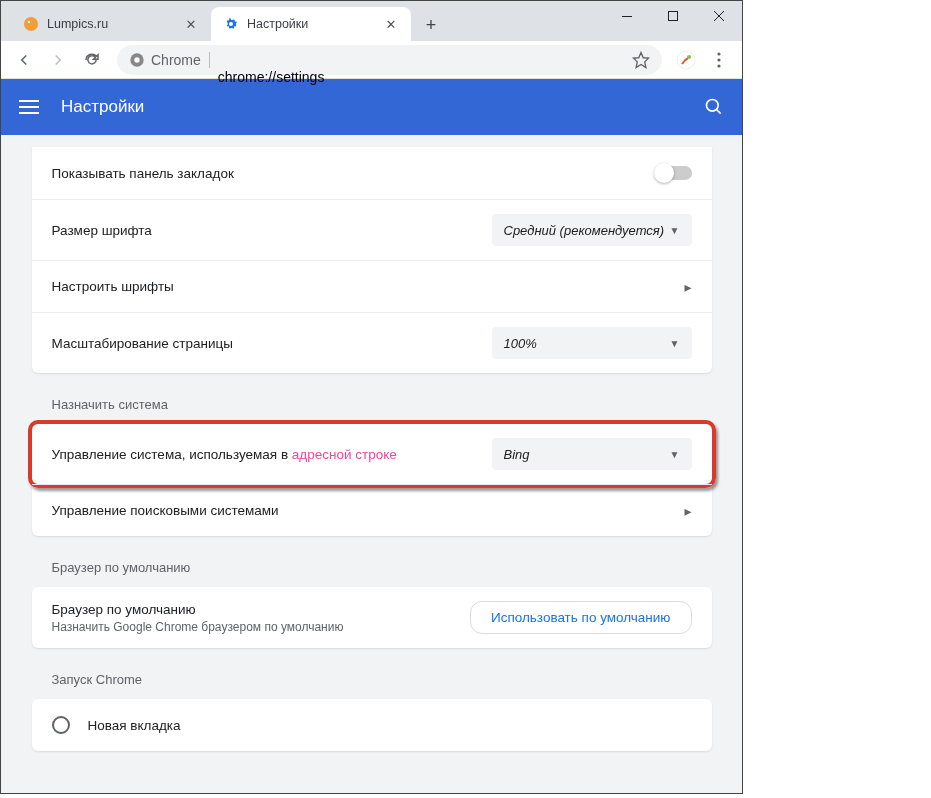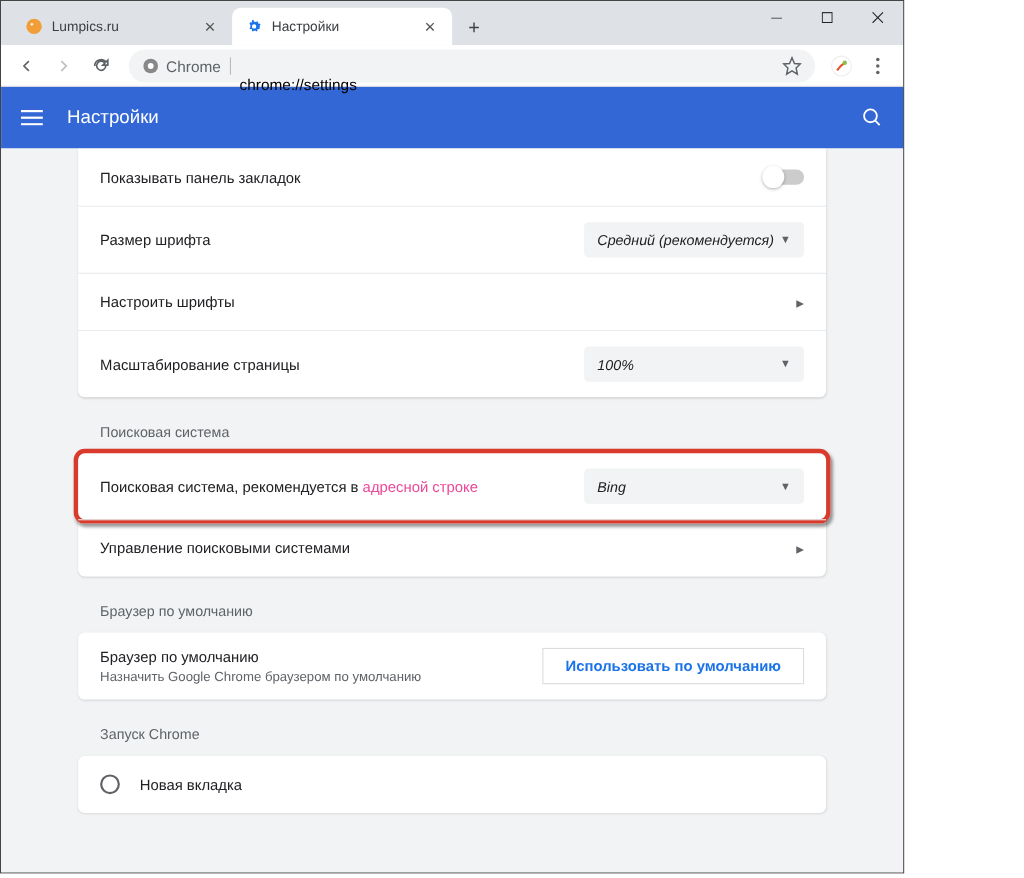--- a/index.html
+++ b/index.html
@@ -1,17 +1,17 @@
 <!DOCTYPE html>
 <html><head>
 <meta charset="utf-8">
 <style>
 * { box-sizing: border-box; margin: 0; padding: 0; font-family: "Segoe UI", Arial, sans-serif; }
 body { background: #fff; width: 931px; height: 798px; overflow: hidden; }
-.window { width: 822px; height: 794px; border: 1px solid #444; background: #fff; position: relative; }
+.window { width: 743px; height: 794px; border: 1px solid #444; background: #fff; position: relative; }
 .titlebar { height: 40px; background: #dee1e6; display: flex; align-items: flex-end; padding-left: 10px; position: relative; }
 .tab { height: 34px; display: flex; align-items: center; padding: 0 12px; font-size: 12.5px; color: #3c4043; border-radius: 8px 8px 0 0; position: relative; max-width: 240px; min-width: 200px; }
 .tab.inactive { background: #dee1e6; }
 .tab.active { background: #fff; }
 .tab-favicon { width: 16px; height: 16px; margin-right: 8px; display: flex; align-items: center; justify-content: center; }
 .tab-title { flex: 1; overflow: hidden; white-space: nowrap; text-overflow: ellipsis; font-size: 12.5px; }
 .tab-close { width: 16px; height: 16px; margin-left: 6px; color: #555; cursor: pointer; display:flex; align-items:center; justify-content:center; font-size:13px; }
 .tab-add { width: 28px; height: 28px; display:flex; align-items:center; justify-content:center; color:#444; margin-left:6px; margin-bottom:2px; cursor:pointer; font-size:18px; }
 .window-controls { position:absolute; right:0; top:0; display:flex; }
 .wc { width:46px; height:30px; display:flex; align-items:center; justify-content:center; color:#222; cursor:pointer; }
@@ -40,23 +40,23 @@
 .row-label { flex:1; }
 .row-sublabel { color:#5f6368; font-size:12px; margin-top:3px; }
 .link { color:#ec4899; }
 .select { min-width:200px; height:32px; background:#f1f3f4; border-radius:4px; display:flex; align-items:center; padding:0 12px; font-size:13px; color:#202124; cursor:pointer; position:relative; }
 .select-val { flex:1;font-style:italic; }
 .caret { color:#5f6368; font-size:10px; }
 .toggle { width:36px; height:14px; background:#ccc; border-radius:7px; position:relative; cursor:pointer; }
 .toggle::after { content:""; position:absolute; width:20px; height:20px; background:#fff; border-radius:50%; top:-3px; left:-2px; box-shadow:0 1px 3px rgba(0,0,0,0.3); }
 .arrow-right { color:#5f6368; font-size:14px; }
 .highlight { border:4px solid #d83a2b; border-radius:10px; box-shadow: 2px 3px 3px rgba(0,0,0,0.4); margin:-4px; padding:0; }
-.btn-outline { border:1px solid #dadce0; background:#fff; color:#1a73e8; font-size:13.5px; padding:8px 20px; border-radius:0; cursor:pointer; font-weight:700; }
+.btn-outline { border:1px solid #dadce0; background:#fff; color:#1a73e8; font-size:13.5px; padding:8px 20px; border-radius:12px; cursor:pointer; font-weight:400; }
 .radio { width:18px; height:18px; border:2px solid #5f6368; border-radius:50%; margin-right:18px; cursor:pointer; }
-.first-card { border-radius: 0 0 6px 6px; margin-top:0; }
+.first-card { border-radius: 0 0 6px 6px; margin-top:12px; }
 svg { display:block; }
 </style>
 </head>
 <body>
 
 <div class="window">
 
   <div class="titlebar">
     <div class="tab inactive">
       <span class="tab-favicon">
@@ -183,26 +183,26 @@
       </div>
       <div class="row">
         <div class="row-label">Масштабирование страницы</div>
         <div class="select">
           <span class="select-val">100%</span>
           <span class="caret">▼</span>
         </div>
       </div>
     </div>
 
-    <div class="section-title">Поисковая система</div>
+    <div class="section-title">Назначить система</div>
     <div class="card">
       <div class="highlight">
         <div class="row" style="border-top:none">
           <div class="row-label">
-            <span>Поисковая система, рекомендуется в </span><span class="link">адресной строке</span>
+            <span>Управление система, используемая в </span><span class="link">адресной строке</span>
           </div>
           <div class="select">
             <span class="select-val">Bing</span>
             <span class="caret">▼</span>
           </div>
         </div>
       </div>
       <div class="row">
         <div class="row-label">Управление поисковыми системами</div>
         <span class="arrow-right">▸</span>

